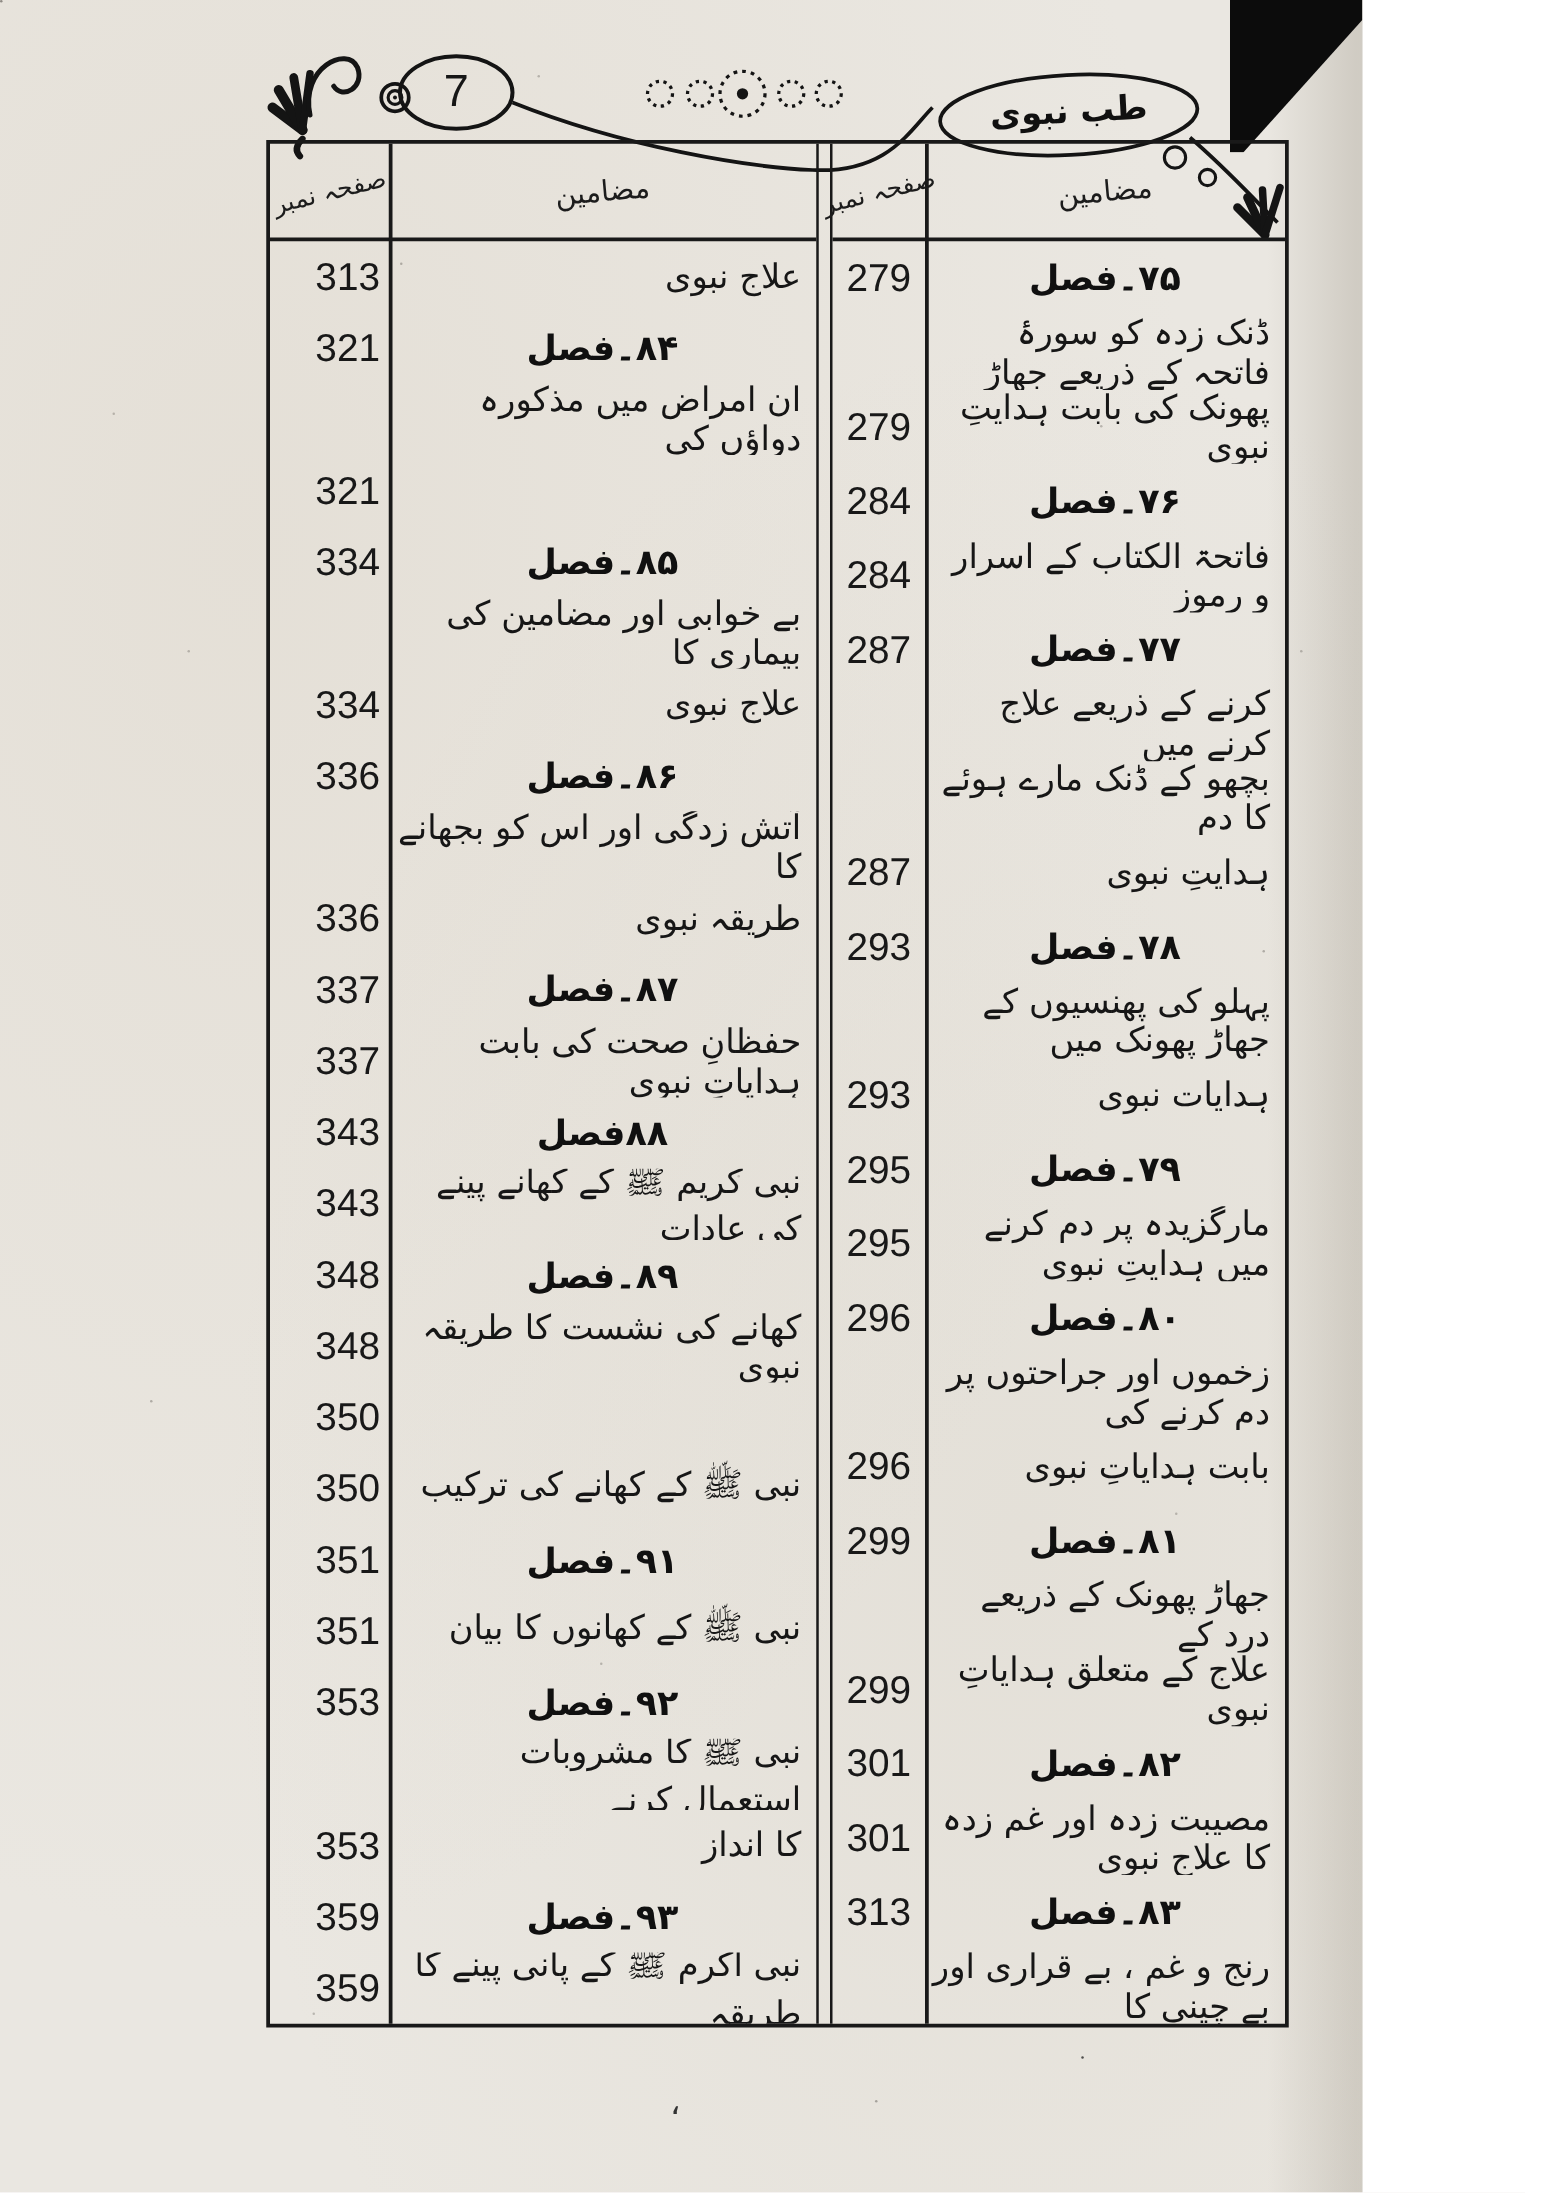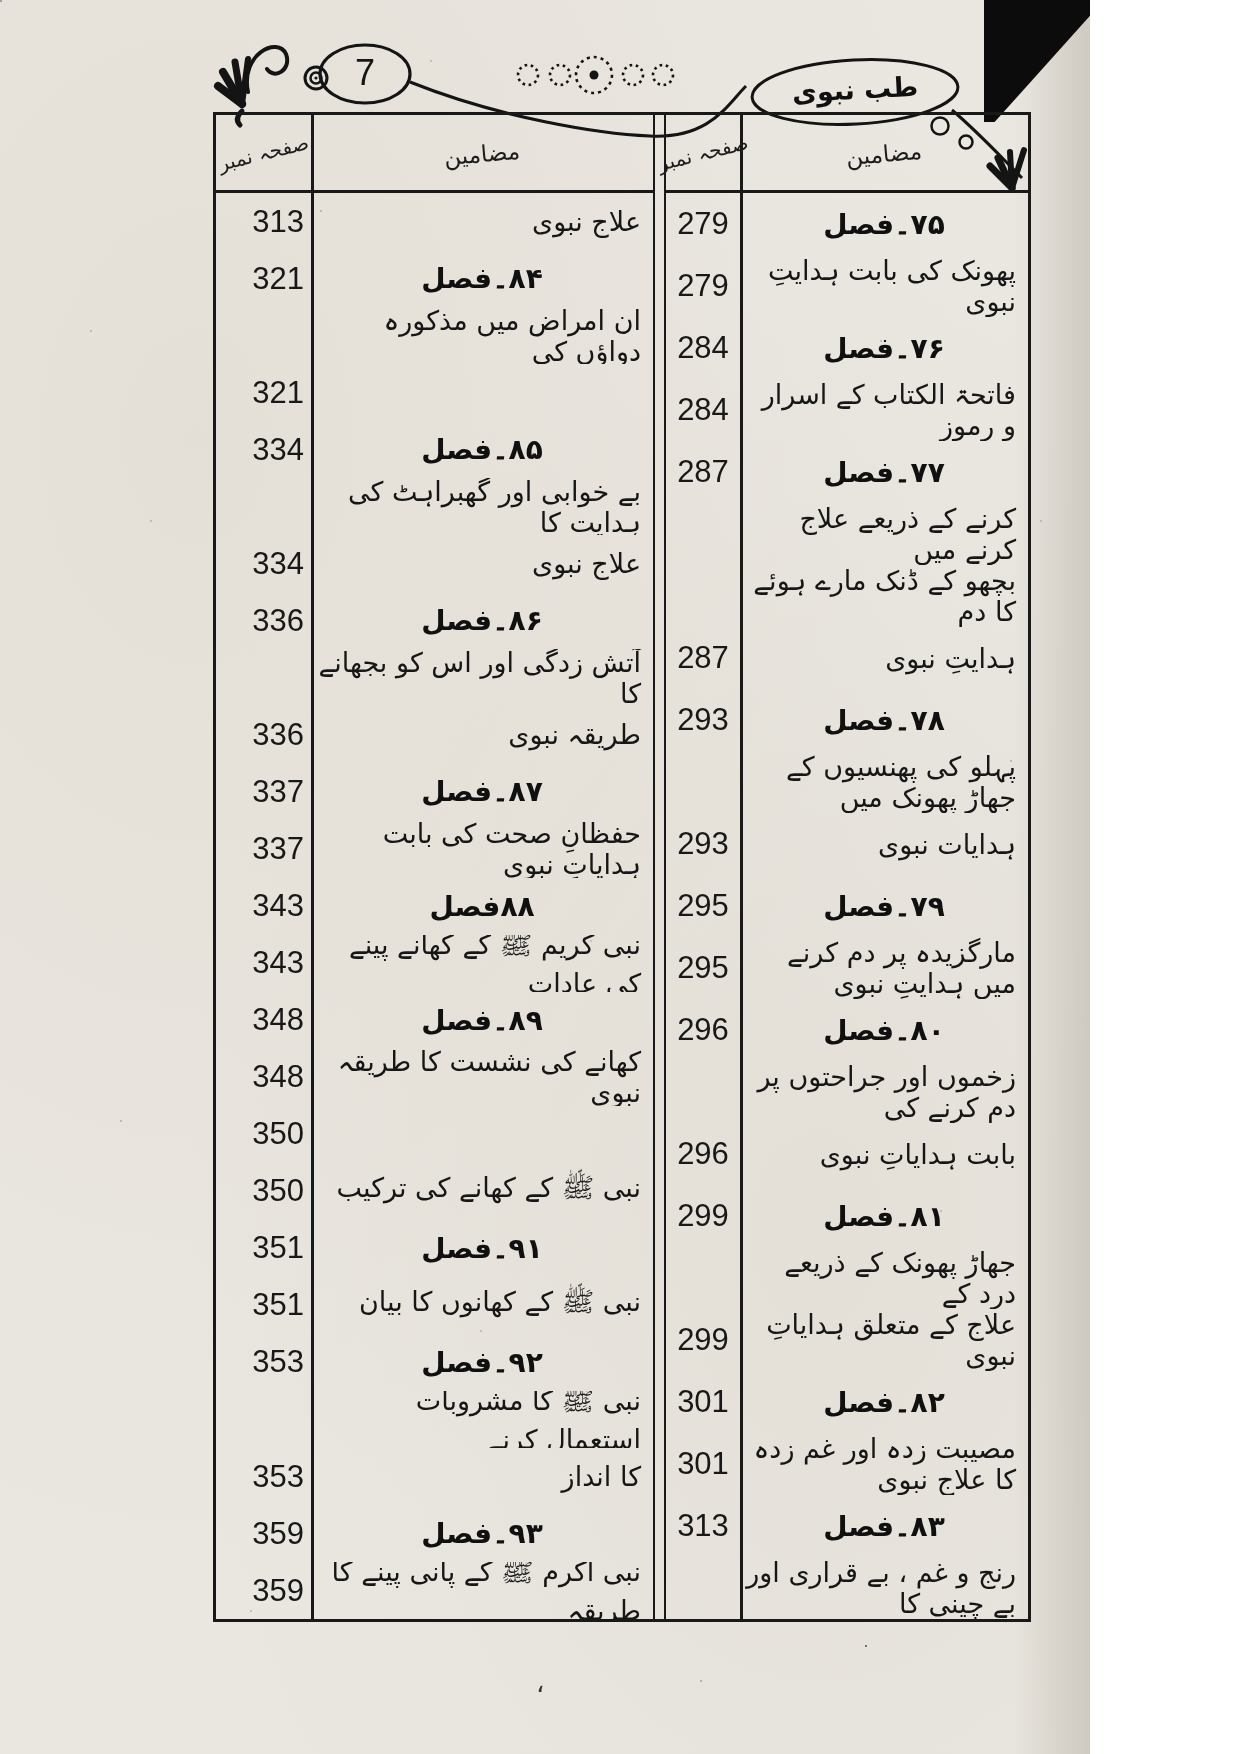--- a/index.html
+++ b/index.html
@@ -140,21 +140,21 @@
           </div>
           <div class="row">
             <div class="cell-num">321</div>
           </div>
           <div class="row chapter">
             <div class="cell-num">334</div>
             <div class="cell-topic">۸۵۔فصل</div>
           </div>
           <div class="row">
             <div class="cell-num"></div>
-            <div class="cell-topic">بے خوابی اور گھبراہٹ کی ہدایت کا</div>
+            <div class="cell-topic">بے خوابی اور مضامین کی بیماری کا</div>
           </div>
           <div class="row">
             <div class="cell-num">334</div>
             <div class="cell-topic">علاج نبوی</div>
           </div>
           <div class="row chapter">
             <div class="cell-num">336</div>
             <div class="cell-topic">۸۶۔فصل</div>
           </div>
           <div class="row">
@@ -235,20 +235,24 @@
         <span class="hdr-topics">مضامین</span>
       </div>
       <div class="numline"></div>
       <div class="rows">
 
       <div class="row chapter">
             <div class="cell-num">279</div>
             <div class="cell-topic">۷۵۔فصل</div>
           </div>
           <div class="row">
+            <div class="cell-num"></div>
+            <div class="cell-topic">ڈنک زدہ کو سورۂ فاتحہ کے ذریعے جھاڑ</div>
+          </div>
+          <div class="row">
             <div class="cell-num">279</div>
             <div class="cell-topic">پھونک کی بابت ہدایتِ نبوی</div>
           </div>
           <div class="row chapter">
             <div class="cell-num">284</div>
             <div class="cell-topic">۷۶۔فصل</div>
           </div>
           <div class="row">
             <div class="cell-num">284</div>
             <div class="cell-topic">فاتحۃ الکتاب کے اسرار و رموز</div>

